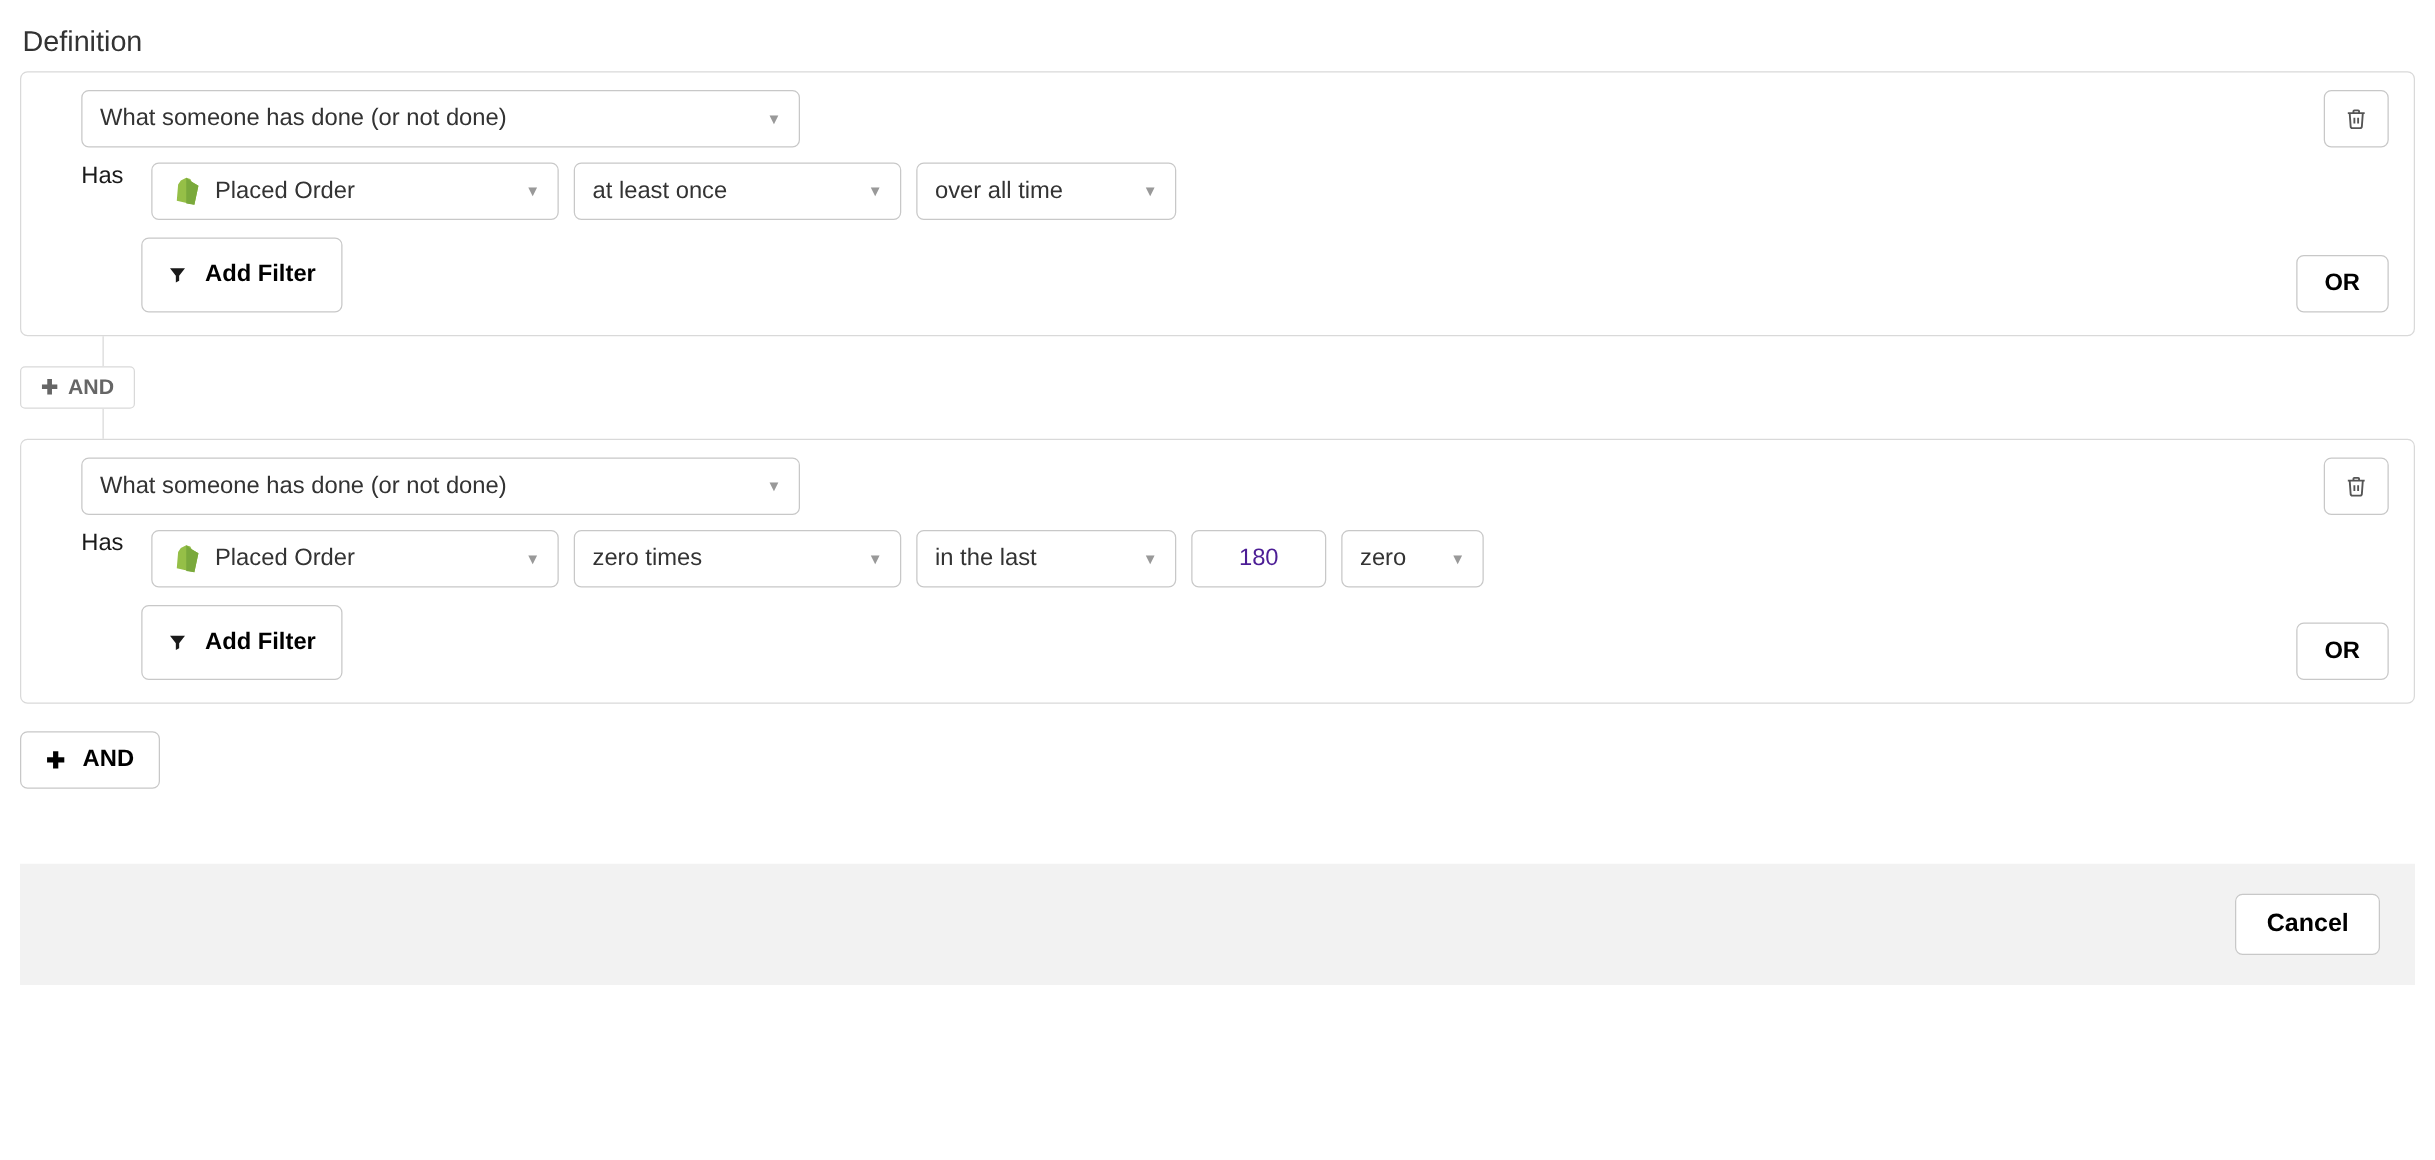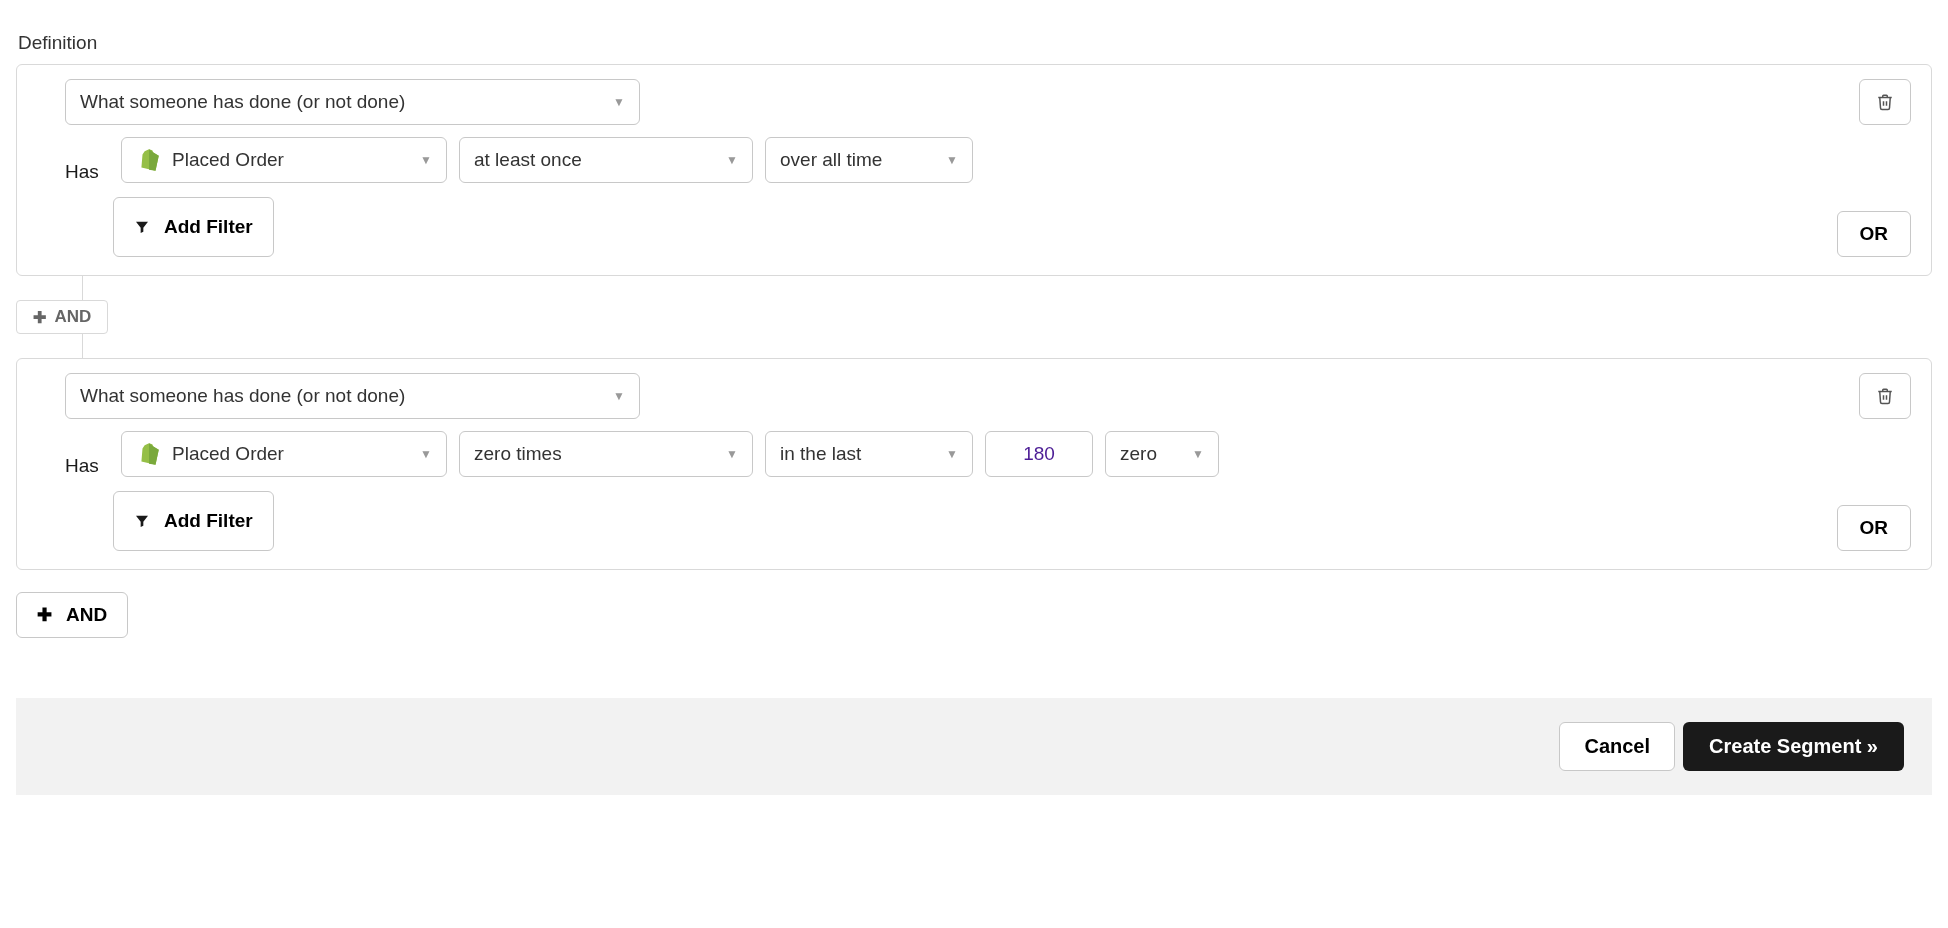--- a/index.html
+++ b/index.html
@@ -5,23 +5,23 @@
   * { box-sizing: border-box; }
   body {
     margin: 0;
     padding: 16px;
     font-family: -apple-system, BlinkMacSystemFont, "Segoe UI", Helvetica, Arial, sans-serif;
     color: #1a1a1a;
     background: #fff;
     font-size: 19px;
   }
   .section-title {
-    font-size: 19px;
+    font-size: 23px;
     color: #333;
-    margin: 16px 0 10px 2px;
+    margin: 4px 0 10px 2px;
     font-weight: 400;
   }
   .condition-card {
     border: 1px solid #d9d9d9;
     border-radius: 6px;
     padding: 14px 20px 18px 48px;
     background: #fff;
     position: relative;
   }
   .delete-btn-wrap {
@@ -51,21 +51,21 @@
     height: 46px;
     padding: 0 14px;
     cursor: pointer;
     color: #333;
     font-size: 19px;
   }
   .select .caret { color: #999; margin-left: 10px; font-size: 12px; }
   .wide-select { width: 575px; }
   .row {
     display: flex;
-    align-items: flex-end;
+    align-items: flex-start;
     gap: 12px;
     flex-wrap: wrap;
   }
   .row + .row { margin-top: 12px; }
   .has-label {
     font-weight: 400;
     margin-right: 4px;
     position: absolute;
     left: 48px;
     font-size: 19px;
@@ -74,21 +74,21 @@
     padding-left: 48px;
     position: relative;
   }
   .brand-icon {
     width: 26px;
     height: 26px;
     margin-right: 10px;
     flex-shrink: 0;
   }
   .event-select { width: 326px; }
-  .freq-select { width: 294px; gap: 32px; }
+  .freq-select { width: 262px; gap: 32px; }
   .time-select { width: 208px; gap: 25px; }
   .num-input {
     width: 108px;
     height: 46px;
     border: 1px solid #c8c8c8;
     border-radius: 6px;
     text-align: center;
     font-size: 19px;
     color: #4c1d95;
     background: #fff;
@@ -328,19 +328,16 @@
 
 
 <button class="add-and-btn">
   <span style="font-size:18px;font-weight:900;">✚</span>
   <span>AND</span>
 </button>
 
 
 <div class="footer-bar">
   <button class="btn-secondary">Cancel</button>
-  <button class="btn-primary">
-    <span>Create Segment »</span>
-  </button>
 </div>
 
 
 
 
 </body></html>

